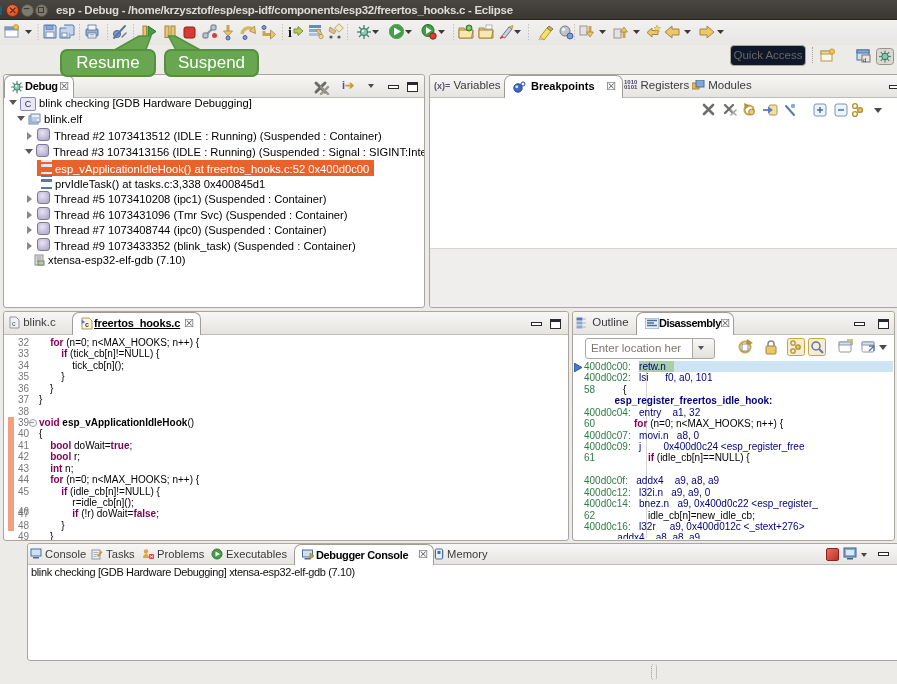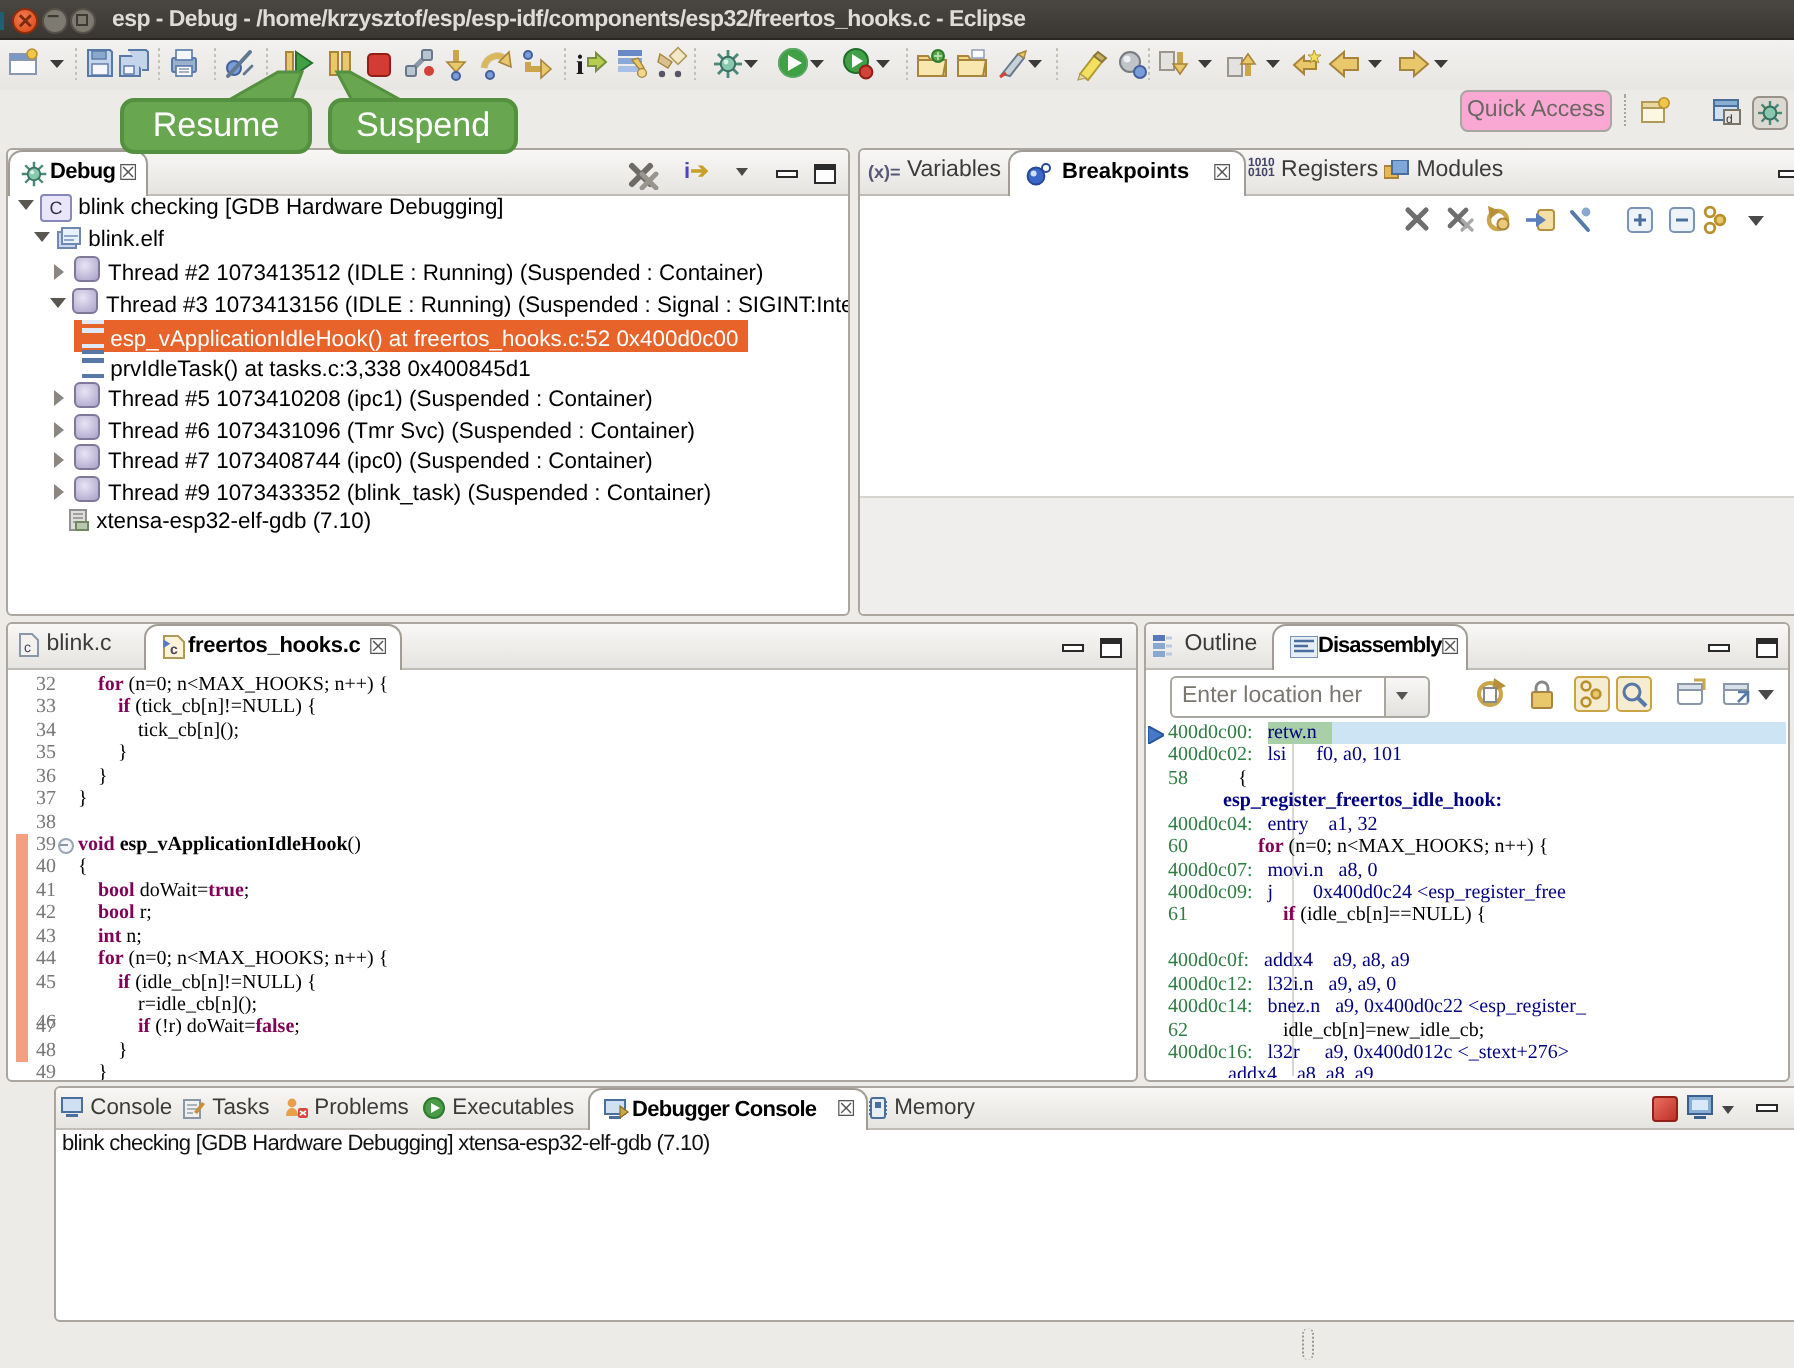--- a/index.html
+++ b/index.html
@@ -6,38 +6,38 @@
 #root{position:relative;width:897px;height:684px;background:#edebe8;font-family:"Liberation Sans",sans-serif;overflow:hidden;}
 .abs{position:absolute;}
 
 #titlebar{position:absolute;left:0;top:0;width:897px;height:19px;background:linear-gradient(#4a4742,#3a3732);border-bottom:1px solid #2a2723;}
 #titletext{position:absolute;left:56px;top:3.5px;font-size:11.5px;font-weight:bold;color:#dfdbd6;letter-spacing:-0.28px;}
 .winbtn{position:absolute;top:4px;width:11px;height:11px;border-radius:50%;}
 
 #toolbar{position:absolute;left:0;top:20px;width:897px;height:25px;background:linear-gradient(#f2f1ef,#e8e6e3);}
 .dd{position:absolute;top:31px;width:0;height:0;border-left:3.5px solid transparent;border-right:3.5px solid transparent;border-top:4px solid #4a4a4a;}
 
-#qa{position:absolute;left:730px;top:45px;width:74px;height:19px;border:1px solid #a9a59f;border-radius:4px;background:#f9a8d4;color:#6b6762;font-size:11.5px;text-align:center;line-height:19px;white-space:nowrap;}
+#qa{position:absolute;left:730px;top:45px;width:74px;height:19px;border:1px solid #a9a59f;border-radius:4px;background:#0f172a;color:#6b6762;font-size:11.5px;text-align:center;line-height:19px;white-space:nowrap;}
 
 .panel{position:absolute;background:#fff;border:1px solid #aaa69f;border-radius:3px;}
 .tabbar{position:absolute;left:0;top:0;right:0;height:22px;background:linear-gradient(#f8f7f5,#e6e4e1);border-bottom:1px solid #c0bcb6;border-radius:3px 3px 0 0;}
 .tab{position:absolute;top:0;height:22px;font-size:11.5px;color:#3b3b3b;white-space:nowrap;}
 .ctab{font-size:11.2px;height:20px;}
 .tab.active{background:#fff;border:1px solid #a19d96;border-bottom:none;border-radius:7px 7px 0 0;font-weight:bold;color:#000;}
 .tablbl{display:inline-block;vertical-align:top;margin-top:4px;}
 .minmax{position:absolute;top:7px;width:10px;height:8px;}
 .minico{border:1.5px solid #2a2a2a;width:9px;height:2px;margin-top:3px;background:#fff;}
 .maxico{border:1.5px solid #2a2a2a;border-top:3px solid #2a2a2a;width:9px;height:6px;background:#fff;}
 
 .trow{position:absolute;left:0;height:15.7px;font-size:11.2px;white-space:nowrap;color:#000;}
 .tw{display:inline-block;}
 .arr-c{width:0;height:0;border-left:4px solid transparent;border-right:4px solid transparent;border-top:5px solid #5a5752;display:inline-block;margin:0 3px 1px 0;transform:translateY(-1px);}
 .arr-e{width:0;height:0;border-top:4px solid transparent;border-bottom:4px solid transparent;border-left:5px solid #8a8680;display:inline-block;margin:0 5px 0 2px;}
 
-.mono{font-family:Liberation Serif, serif;font-size:10px;white-space:pre;}
+.mono{font-family:Liberation Sans, sans-serif;font-size:10px;white-space:pre;}
 .kw{color:#7f0055;font-weight:bold;}
 .cline{position:absolute;height:11.43px;line-height:11.43px;}
 .lnum{position:absolute;color:#787878;}
 .green{color:#2e7d43;}
 .navy{color:#000080;}
 .trow.sel{background:#e8632a;color:#fff;}
 .thr{display:inline-block;width:11px;height:11px;background:radial-gradient(circle at 40% 35%,#e8e4f4,#a8a0c8);border:1px solid #807898;border-radius:3px;margin-right:4px;vertical-align:-1px;}
 .bars{display:inline-block;width:11px;height:10px;border-top:2.5px solid #5878a8;border-bottom:2.5px solid #5878a8;background:linear-gradient(transparent 2px,#5878a8 2px,#5878a8 4.5px,transparent 4.5px);vertical-align:-1px;}
 .trow.sel .bars{border-color:#dfe8f8;background:linear-gradient(transparent 2px,#dfe8f8 2px,#dfe8f8 4.5px,transparent 4.5px);}
 
@@ -411,21 +411,21 @@
     <div class="tab" style="left:5px;"><svg width="11" height="13" viewBox="0 0 11 13" style="margin-top:4px;">
           <path d="M1 1h6l3 3v8H1z" fill="#f4f2ee" stroke="#8a97a8"></path>
           <text x="3" y="10" font-size="7" fill="#446">c</text>
         </svg><span class="tablbl">&nbsp;blink.c</span></div>
     <div class="tab active" style="left:68px;width:127px;">
       <svg style="position:absolute;left:8px;top:4px;" width="12" height="13" viewBox="0 0 12 13">
           <path d="M1 1h7l3 3v8H1z" fill="#fdf3d8" stroke="#b09a58"></path>
           <text x="4" y="10" font-size="7" fill="#446">c</text>
           <path d="M1 3l5 3-5 3z" fill="#5878c8" transform="scale(0.7) translate(0,1)"></path>
         </svg>
-      <span class="tablbl" style="margin-left:21px;font-size:11px;letter-spacing:-0.15px;">freertos_hooks.c</span>
+      <span class="tablbl" style="margin-left:21px;font-size:11px;letter-spacing:-0.15px;text-decoration:underline;">freertos_hooks.c</span>
       <span style="position:absolute;right:6px;top:4px;font-weight:normal;color:#555;font-size:11px;">☒</span>
     </div>
     <div class="abs minmax" style="right:27px;">
         <div class="minico"></div>
       </div>
     <div class="abs minmax" style="right:8px;">
         <div class="maxico"></div>
       </div>
     <div id="code" class="mono" style="position:absolute;left:0;top:23px;right:0;bottom:0;overflow:hidden;">
       <div class="abs" style="left:4px;top:82px;width:6px;height:114px;background:#f2a080;"></div>

